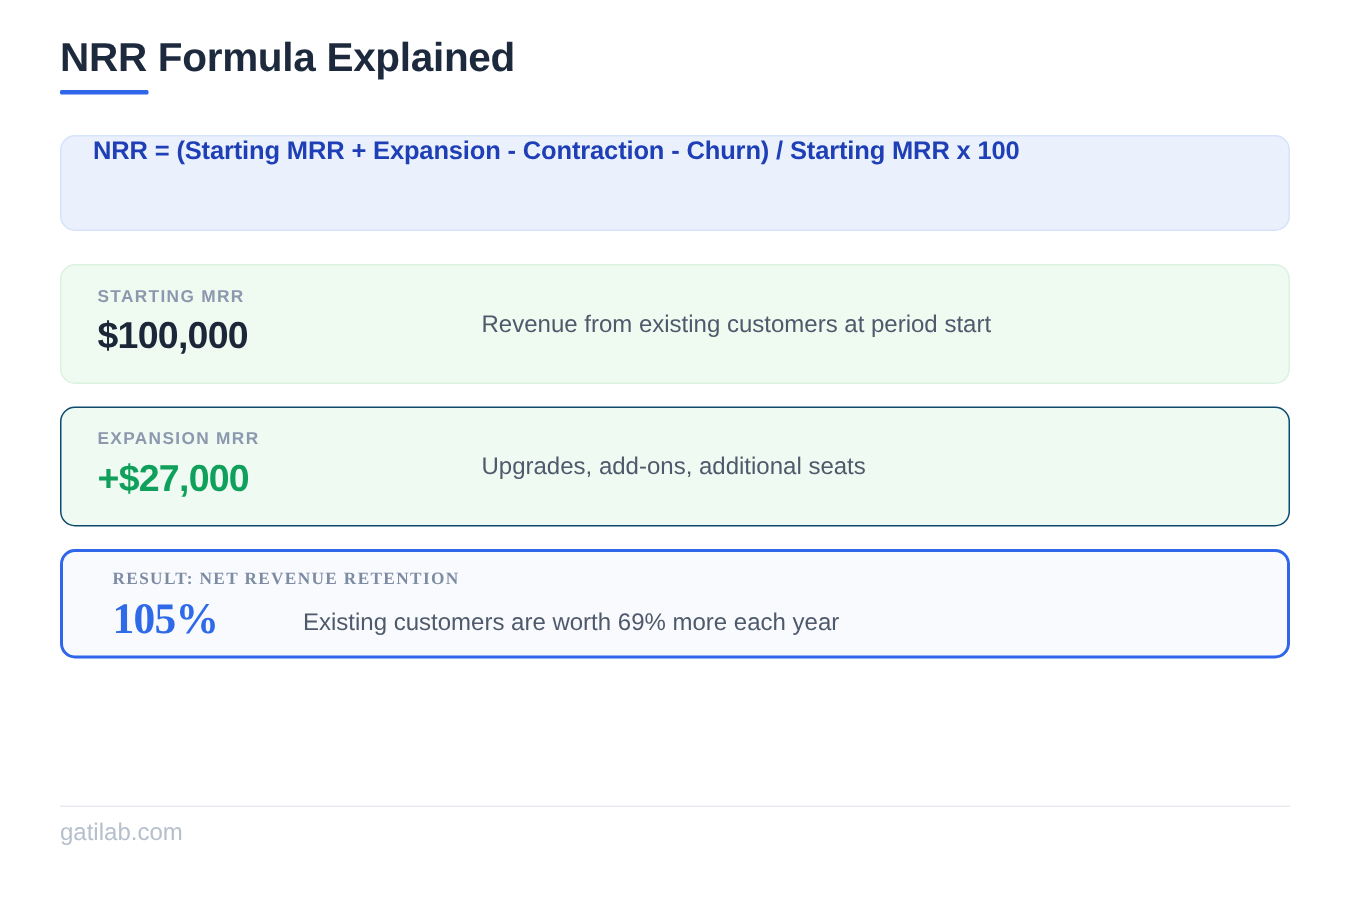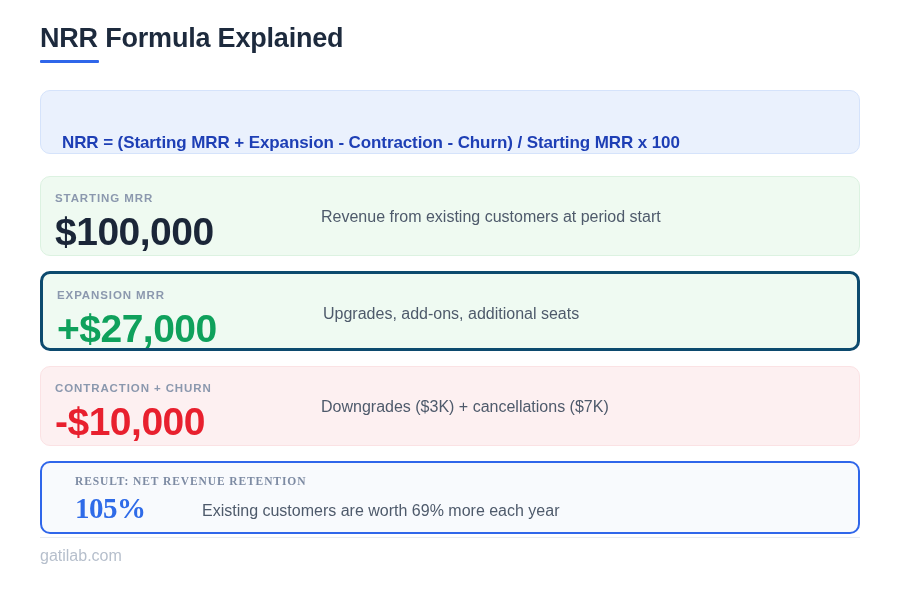--- a/index.html
+++ b/index.html
@@ -43,21 +43,21 @@
   }
 
   
   .formula-box {
     margin-top: 27px;
     height: 64px;
     background: #eaf1fd;
     border: 1px solid #d5e3fb;
     border-radius: 10px;
     display: flex;
-    align-items: flex-end;
+    align-items: flex-start;
     padding: 0 21px;
     box-sizing: border-box;
   }
   .formula-text {
     font-size: 17px;
     font-weight: bold;
     color: #1e3fb5;
     letter-spacing: -0.1px;
   }
 
@@ -72,43 +72,43 @@
     position: relative;
     margin-bottom: 15px;
     padding: 0 20px;
   }
   .row-card.green {
     background: #effaf1;
     border: 1px solid #dcf2e1;
   }
   .row-card.green2 {
     background: #effaf2;
-    border: 3px solid #0c4a6e;
+    border: 1px solid #0c4a6e;
     padding-left: 16px;
   }
   .row-card.red {
     background: #fdf0f1;
     border: 1px solid #fbe2e4;
   }
 
   .row-left {
     position: absolute;
-    left: 14px;
+    left: 24px;
     top: 16px;
   }
   .row-label {
     font-size: 11.5px;
     font-weight: bold;
     letter-spacing: 0.9px;
     color: #8b98ae;
     text-transform: uppercase;
     line-height: 1;
   }
   .row-value {
-    font-size: 39px;
+    font-size: 25px;
     font-weight: bold;
     line-height: 1.15;
     margin-top: 5px;
     letter-spacing: -0.5px;
   }
   .val-navy  { color: #1b2638; }
   .val-green { color: #0fa15c; }
   .val-red   { color: #e8202e; }
 
   .row-desc {
@@ -210,27 +210,20 @@
     </div>
 
     <div class="row-card green2">
       <div class="row-left">
         <div class="row-label">EXPANSION MRR</div>
         <div class="row-value val-green">+$27,000</div>
       </div>
       <div class="row-desc">Upgrades, add-ons, additional seats</div>
     </div>
 
-    <div class="row-card red">
-      <div class="row-left">
-        <div class="row-label">CONTRACTION + CHURN</div>
-        <div class="row-value val-red">-$10,000</div>
-      </div>
-      <div class="row-desc">Downgrades ($3K) + cancellations ($7K)</div>
-    </div>
 
     <div class="result-card">
       <div class="result-left">
         <div class="result-label">RESULT: NET REVENUE RETENTION</div>
         <div class="result-value">105%</div>
       </div>
       <div class="result-desc">Existing customers are worth 69% more each year</div>
     </div>
 
   </div>

